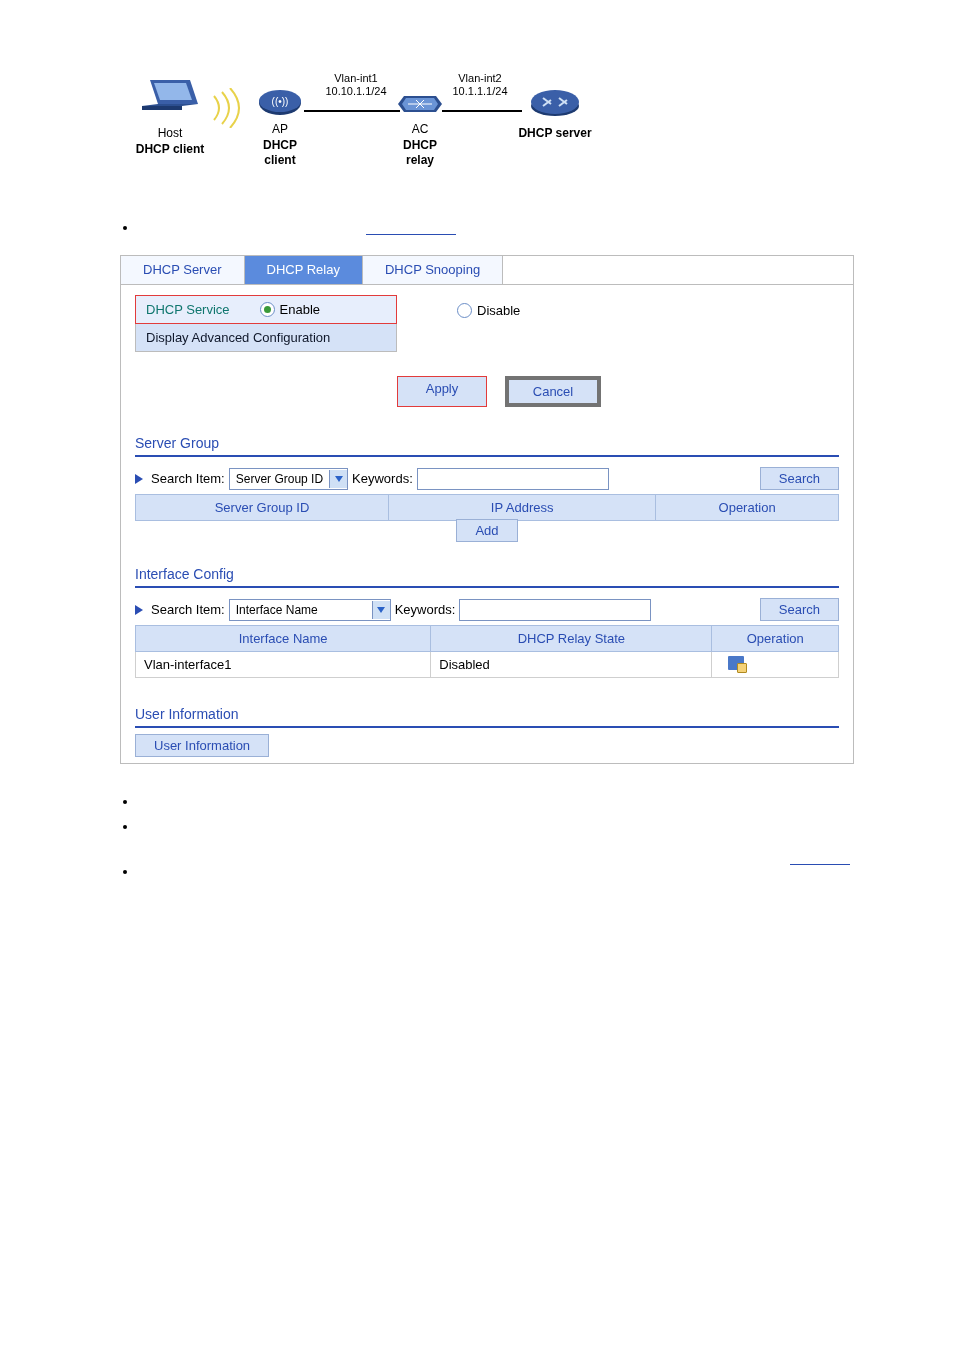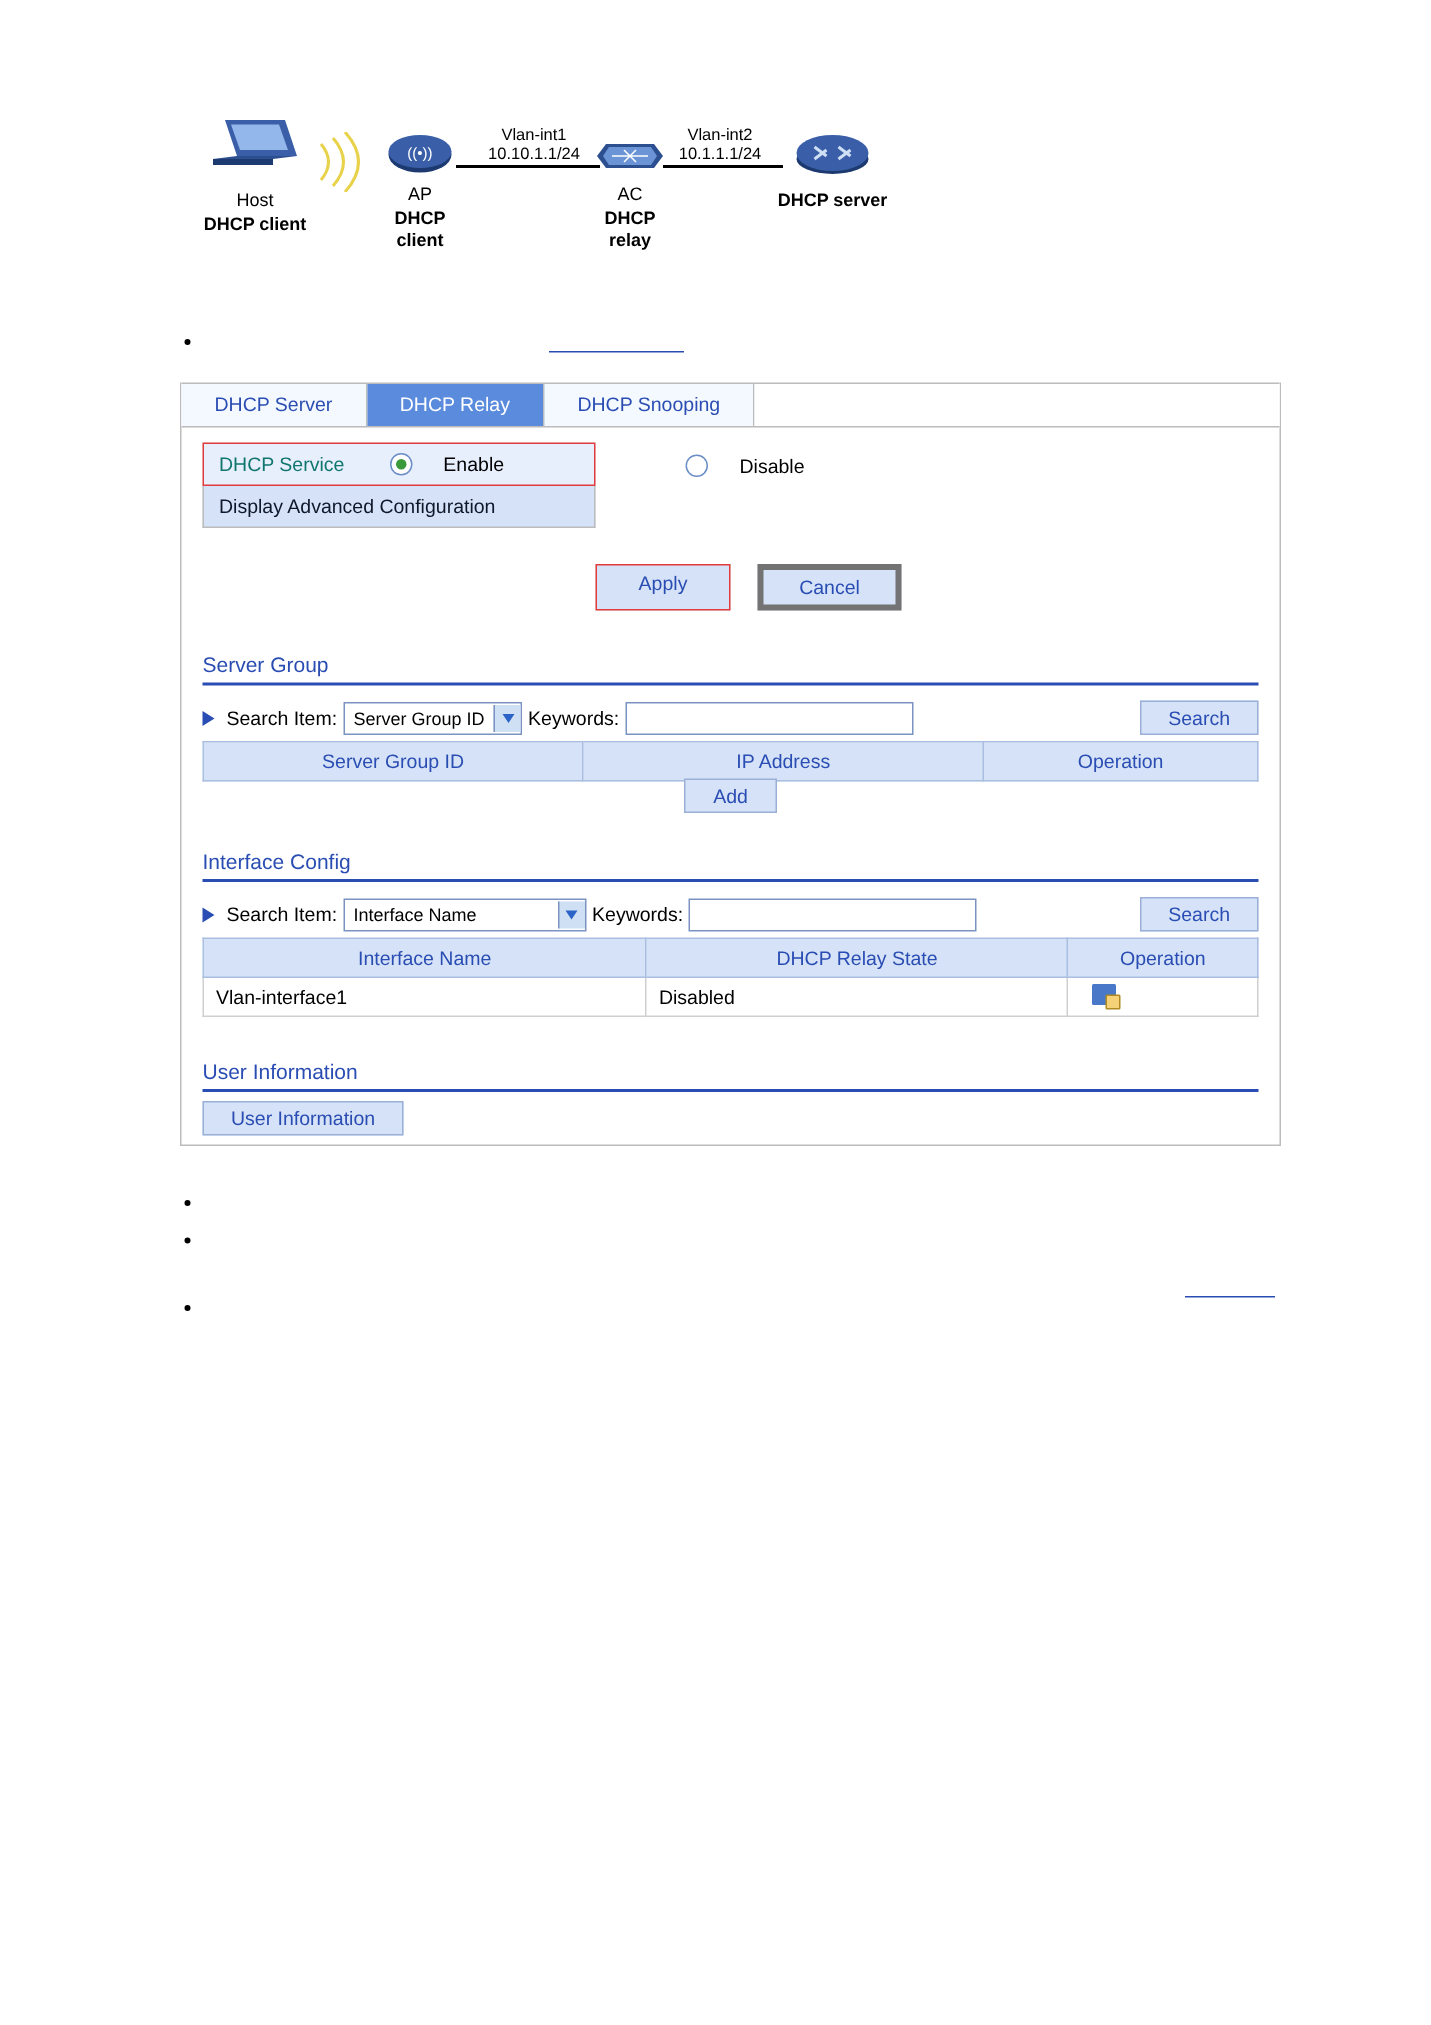--- a/index.html
+++ b/index.html
@@ -42,21 +42,21 @@
     position: absolute;
     height: 2px;
     background: #000;
     top: 50px;
   }
   .link-label {
     position: absolute;
     font-size: 11px;
     text-align: center;
     line-height: 1.2;
-    top: 24px;
+    top: 12px;
   }
   
   ul.doc-bullets {
     padding-left: 18px;
     margin: 40px 0 20px 0;
   }
   ul.doc-bullets li {
     margin-bottom: 20px;
     font-size: 13px;
     color: transparent;
@@ -112,21 +112,21 @@
     gap:30px;
     border:1px solid #e23b3b;
     padding:6px 10px;
     width:240px;
     background:#e7eefc;
   }
   .dhcp-service .lbl { color:#0f766e; }
   .radio {
     display:inline-flex;
     align-items:center;
-    gap:21px;
+    gap:5px;
     font-size:13px;
   }
   .radio .r {
     width:13px;height:13px;border:1px solid #6b8ec7;border-radius:50%;
     background:#fff;display:inline-flex;align-items:center;justify-content:center;
   }
   .radio .r.checked::after{
     content:"";width:7px;height:7px;border-radius:50%;background:#3a9a3a;
   }
   .adv-config {

